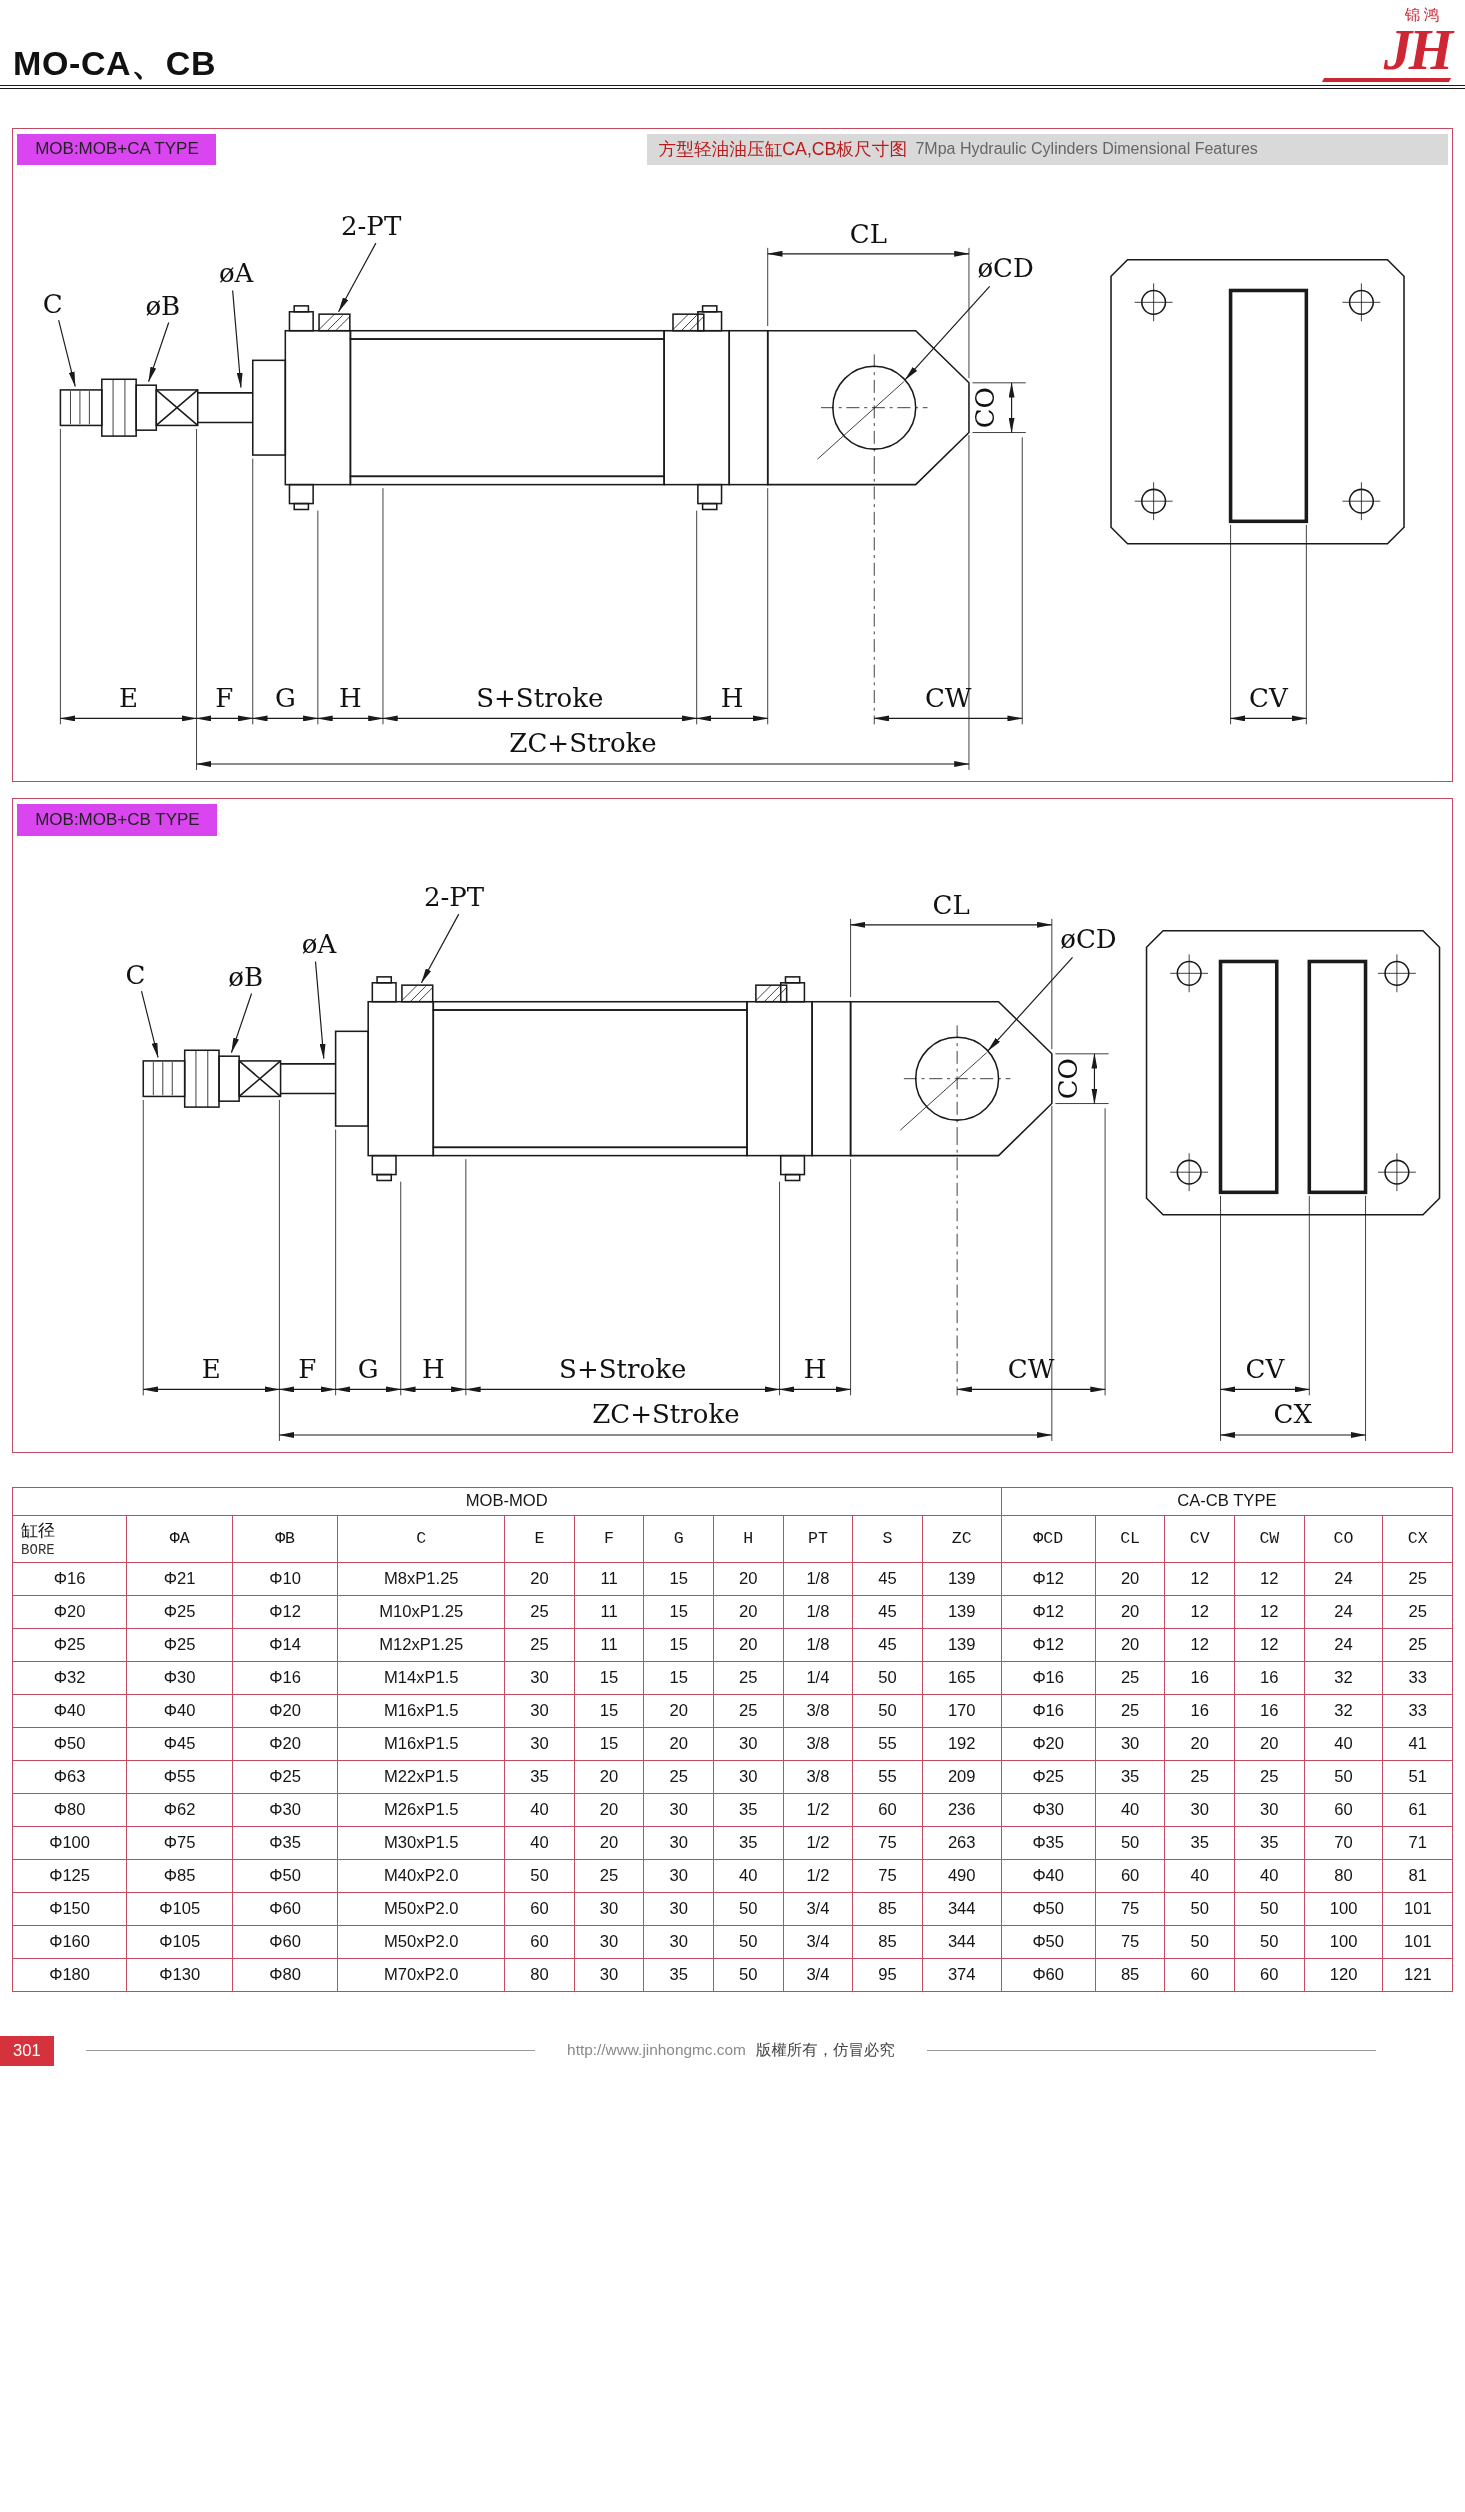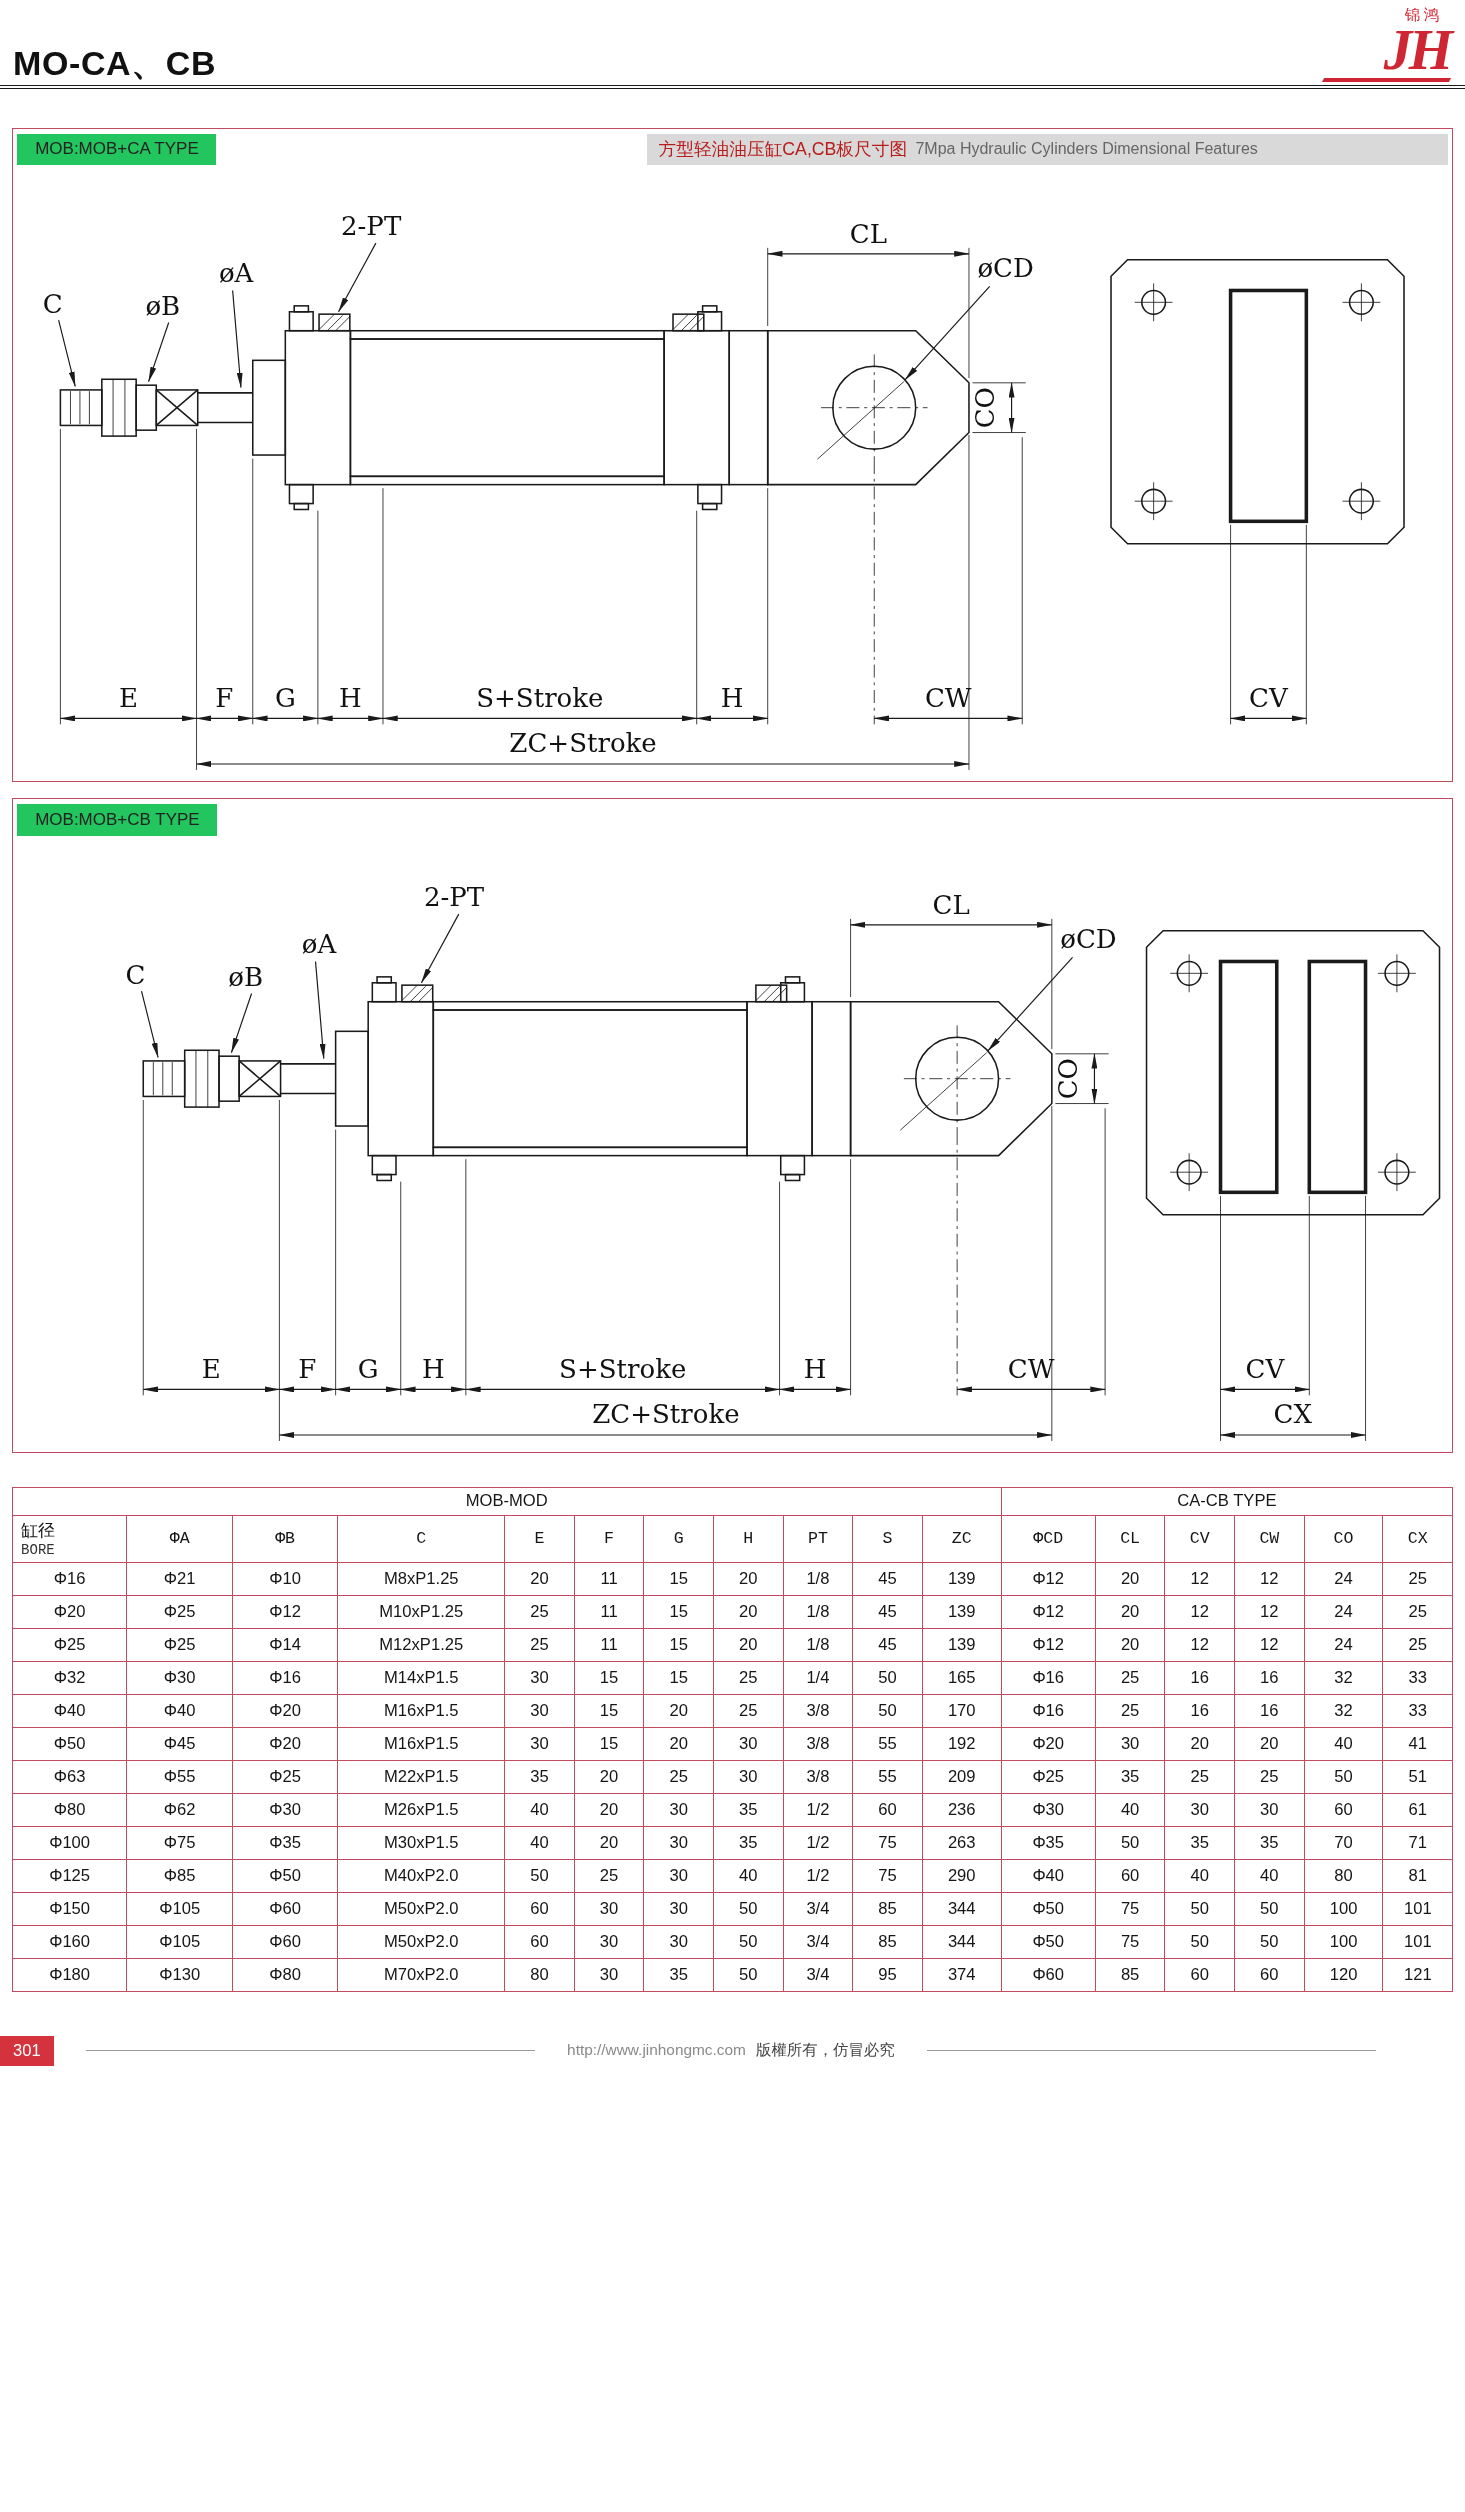--- a/index.html
+++ b/index.html
@@ -16,21 +16,21 @@
   .logo-en { color:#cf2633; font-size:57px; font-weight:bold; font-style:italic;
              font-family:"Liberation Serif", serif; letter-spacing:-3.5px; }
   .logo-bar { height:4.1px; width:127px; background:#cf2633; margin-left:auto; transform:skewX(-30deg); margin-top:1.2px; }
   .rule { border-top:1.8px solid #1a1a1a; border-bottom:1.2px solid #1a1a1a; height:4.1px; }
 
   
   .dbox { border:1.5px solid #c44a60; margin:0 11.8px; padding:3.5px 3.5px 0 3.5px; background:#fff; }
   .dbox1 { margin-top:39px; }
   .dbox2 { margin-top:16.6px; }
   .dbox-head { display:flex; justify-content:space-between; align-items:stretch; margin:1.2px 1.2px 0 1.2px; }
-  .badge { background:#22c55e; color:#222; font-size:17px; padding:5.9px 17.7px; white-space:nowrap; }
+  .badge { background:#d946ef; color:#222; font-size:17px; padding:5.9px 17.7px; white-space:nowrap; }
   .caption { background:#d9d9d9; flex:0 0 56%; display:flex; align-items:center; gap:8.3px; padding:0 5.9px 0 11.8px; }
   .cap-cn { font-size:17.7px; color:#b91c1c; }
   .cap-en { font-size:16px; color:#666;text-align:right; }
   svg.draw { display:block; width:100%; height:auto; }
 
   
   .ln   { fill:none; stroke:#1a1a1a; stroke-width:2.6; }
   .thin { fill:none; stroke:#1a1a1a; stroke-width:1.4; }
   .ext  { fill:none; stroke:#1a1a1a; stroke-width:1.4; }
   .dim  { fill:none; stroke:#1a1a1a; stroke-width:2; }
@@ -490,21 +490,21 @@
           <td>Φ125</td>
           <td>Φ85</td>
           <td>Φ50</td>
           <td>M40xP2.0</td>
           <td>50</td>
           <td>25</td>
           <td>30</td>
           <td>40</td>
           <td>1/2</td>
           <td>75</td>
-          <td>290</td>
+          <td>490</td>
           <td>Φ40</td>
           <td>60</td>
           <td>40</td>
           <td>40</td>
           <td>80</td>
           <td>81</td>
         </tr>
         <tr>
           <td>Φ150</td>
           <td>Φ105</td>

